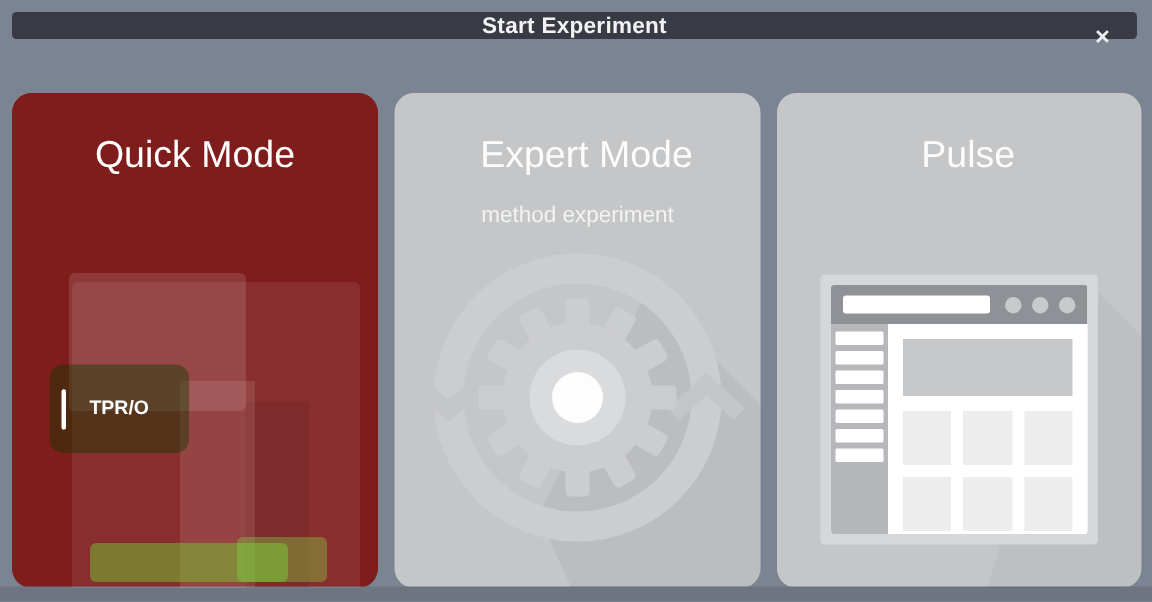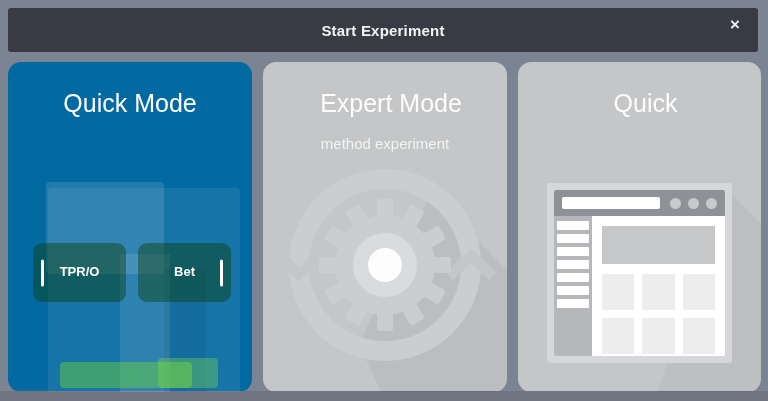--- a/index.html
+++ b/index.html
@@ -6,36 +6,36 @@
   body{
     width:768px;height:401px;position:relative;overflow:hidden;
     background:#7b8492;
     font-family:"Liberation Sans", sans-serif;
     -webkit-font-smoothing:antialiased;
   }
   .bottom-strip{position:absolute;left:0;bottom:0;width:768px;height:10px;background:#6e7480;}
 
   
   .dlg-header{
-    position:absolute;left:8px;top:8px;width:750px;height:44px;
+    position:absolute;left:8px;top:8px;width:750px;height:18px;
     background:#393a43;border-radius:3px;
     display:flex;align-items:center;justify-content:center;
   }
   .dlg-title{color:#f2f3f5;font-size:15px;font-weight:bold;letter-spacing:.2px;}
   .dlg-close{
     position:absolute;right:18px;top:0;height:33px;display:flex;align-items:center;
     color:#eceef0;font-size:17px;font-weight:bold;cursor:pointer;line-height:1;
   }
 
   
   .card{
     position:absolute;top:62px;height:330px;border-radius:13px;overflow:hidden;
     text-align:center;cursor:pointer;
   }
-  .card-quick{left:8px;width:244px;background:#0369a1;}
+  .card-quick{left:8px;width:244px;background:#7f1d1d;}
   .card-expert{left:263px;width:244px;background:#c5c6c8;}
   .card-load{left:518px;width:243px;background:#c5c6c8;}
 
   .card-title{
     position:relative;margin-top:27px;font-size:25px;font-weight:400;color:#ffffff;z-index:3;
   }
   .card-gray .card-title{color:rgba(255,255,255,0.95);padding-left:12px;}
   .card-subtitle{
     position:relative;margin-top:17px;font-size:15px;color:rgba(255,255,255,0.97);z-index:3;
   }
@@ -103,24 +103,20 @@
   <div class="deco inst-e"></div>
   <div class="deco inst-f"></div>
 
   <div class="card-title">Quick Mode</div>
 
   <div class="quick-grid">
     <div class="q-btn">
       <span class="q-bar q-bar-left"></span>
       <span>TPR/O</span>
     </div>
-    <div class="q-btn">
-      <span class="q-bar q-bar-right"></span>
-      <span>Bet</span>
-    </div>
   </div>
 </div>
 
 <div class="card card-gray card-expert">
   <svg class="icon-svg" width="244" height="330" viewBox="0 0 244 330">
 
     <path d="M168 132 L244 208 L244 330 L118 330 L96 282 Z" fill="rgba(0,0,0,0.045)"></path>
 
     <circle cx="122" cy="203" r="86" fill="none" stroke="#cccdd1" stroke-width="20"></circle>
 
@@ -180,16 +176,16 @@
               <div class="b-tile"></div>
               <div class="b-tile"></div>
             <div class="b-tile"></div>
               <div class="b-tile"></div>
               <div class="b-tile"></div>
           </div>
         </div>
       </div>
     </div>
   </div>
-  <div class="card-title">Quick</div>
+  <div class="card-title">Pulse</div>
 </div>
 
 <div class="bottom-strip"></div>
 
 </body></html>

